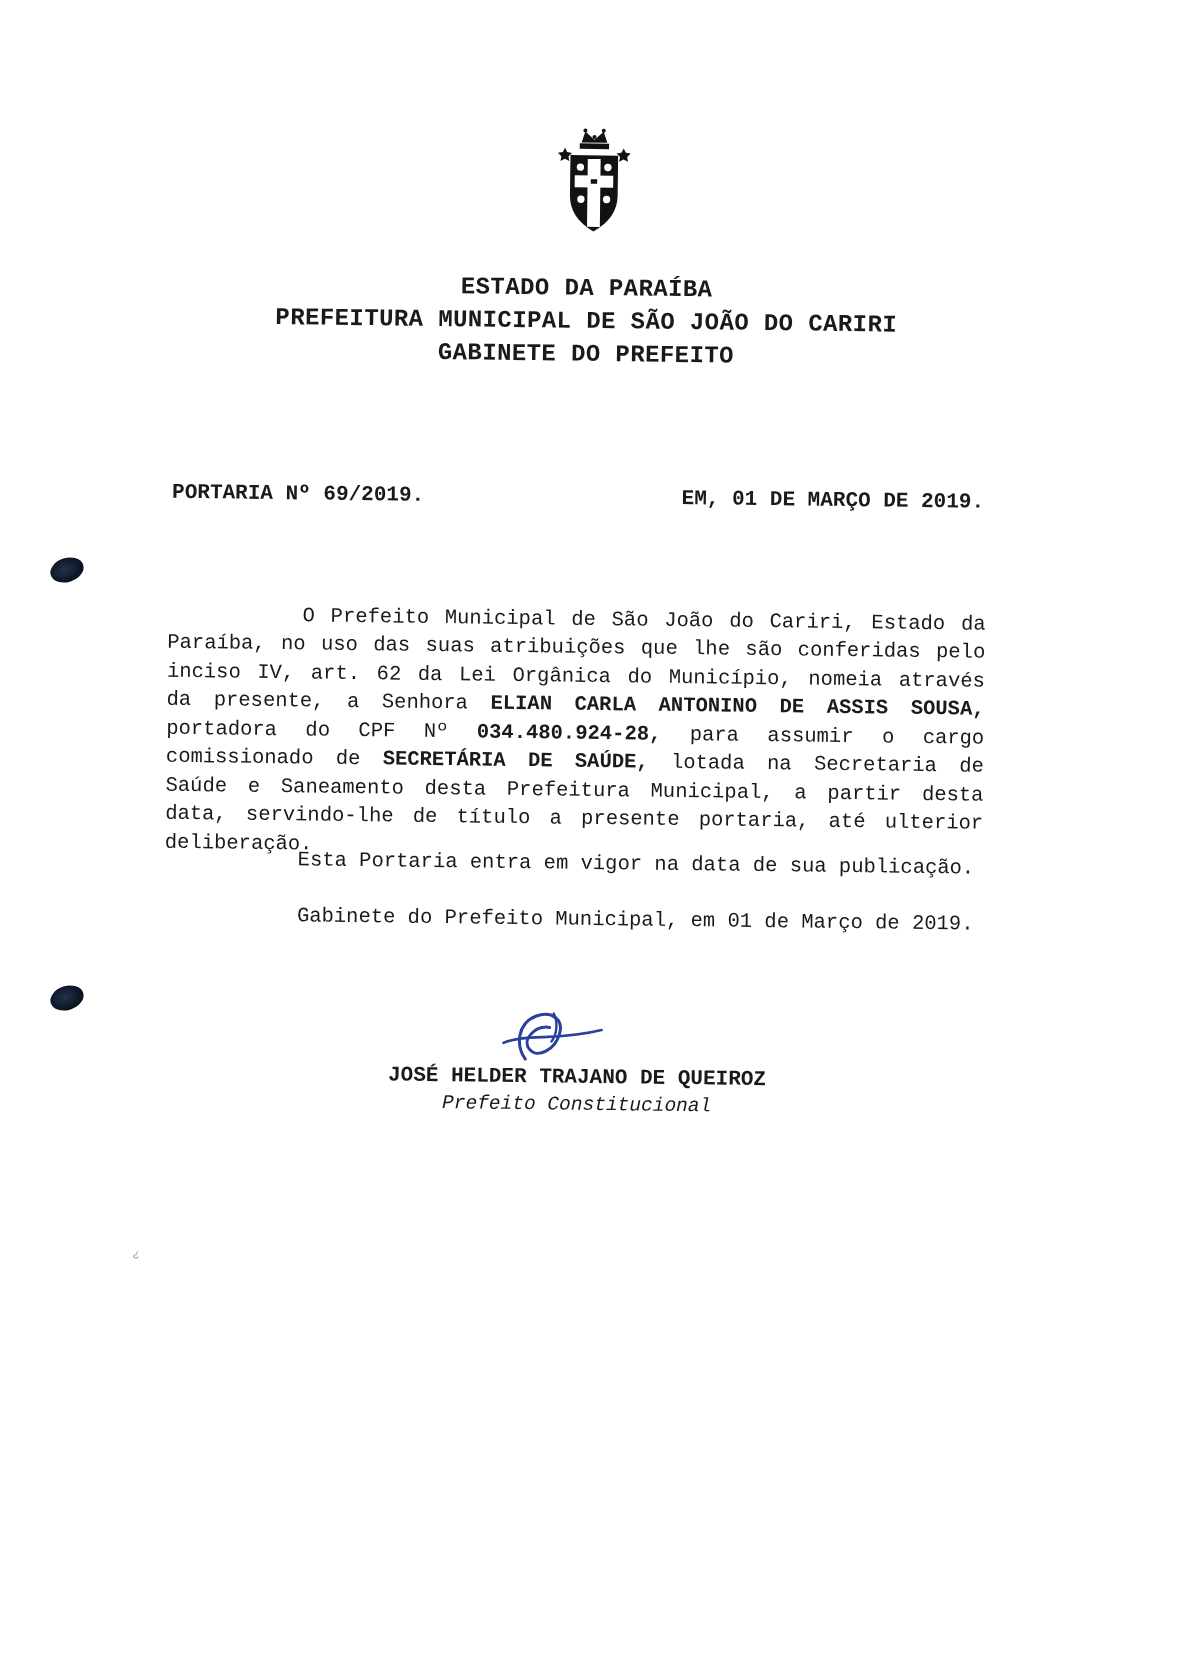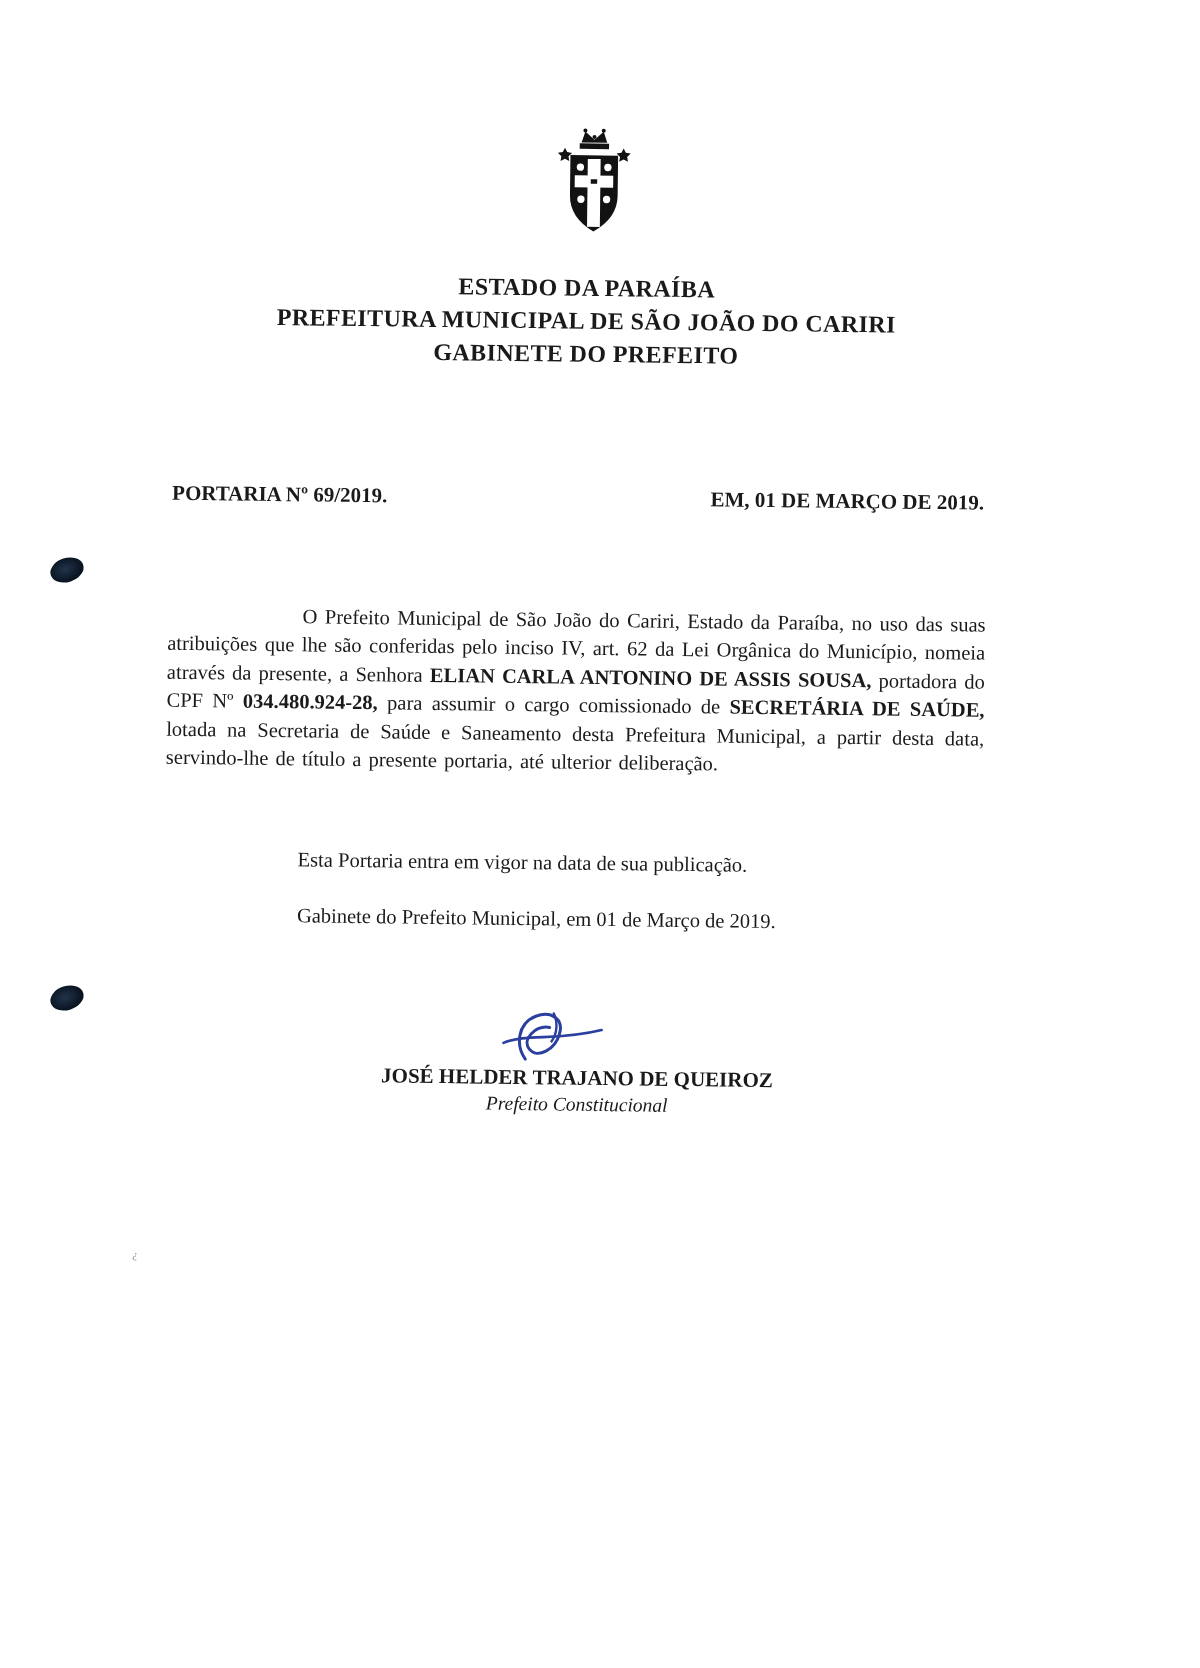--- a/index.html
+++ b/index.html
@@ -6,21 +6,21 @@
     margin: 0;
     padding: 0;
     background: #ffffff;
   }
   .page {
     position: relative;
     width: 1200px;
     height: 1668px;
     background: #ffffff;
     overflow: hidden;
-    font-family: Liberation Serif, serif;
+    font-family: Liberation Mono, monospace;
     color: #1a1a1a;
   }
   .doc {
     position: absolute;
     left: 0; top: 0; right: 0; bottom: 0;
     transform: rotate(0.7deg);
     transform-origin: 600px 834px;
   }
   .emblem {
     position: absolute;

